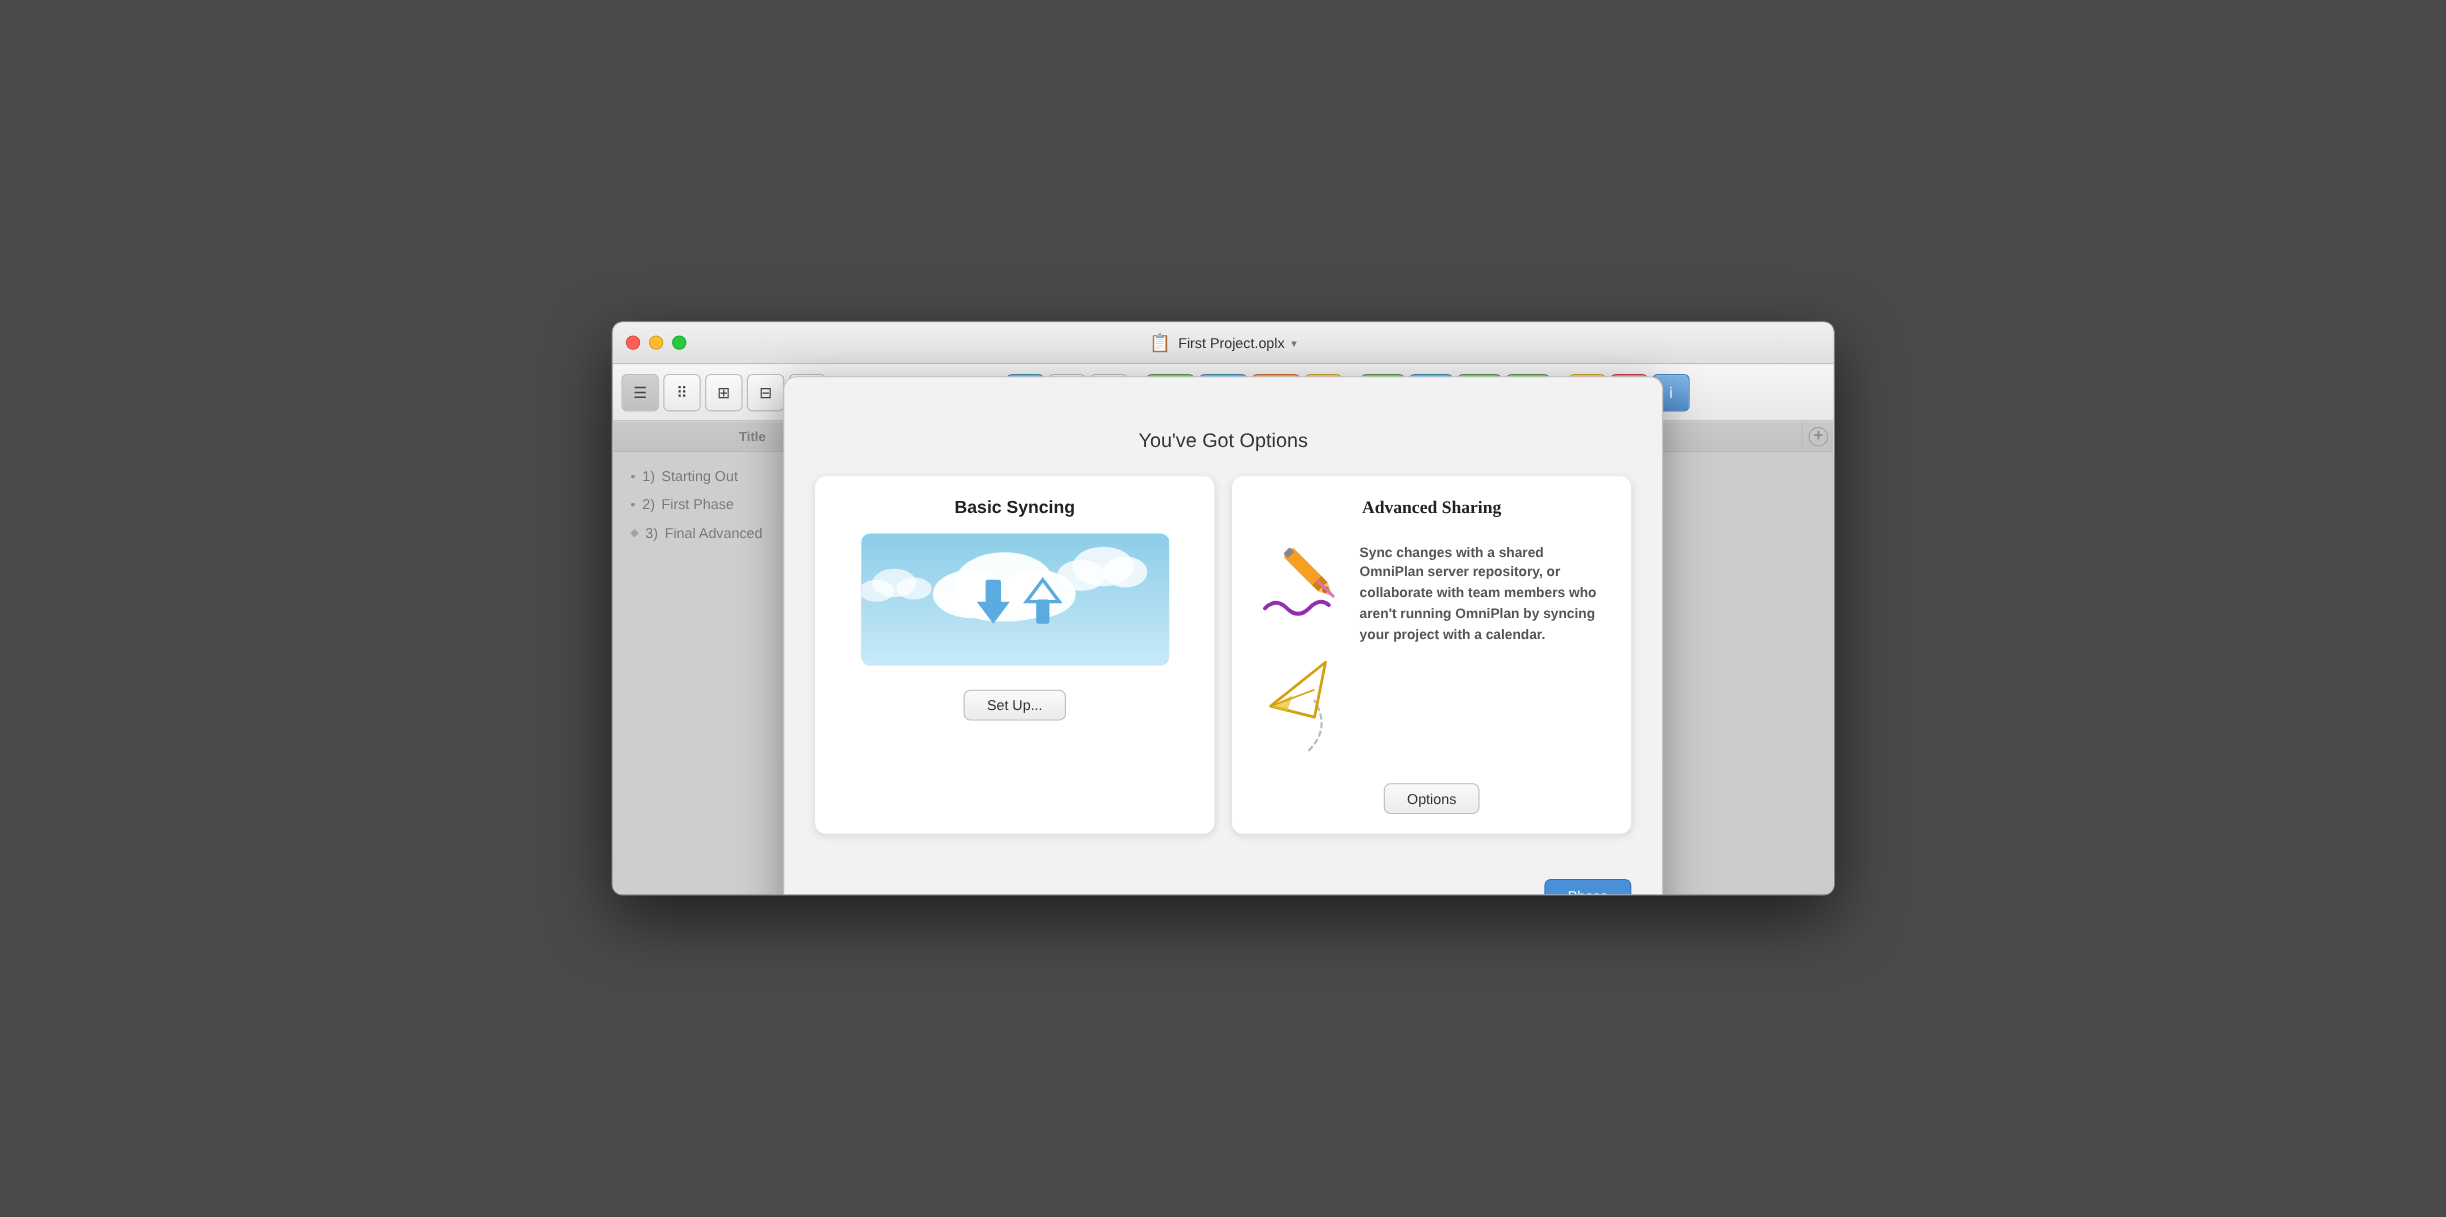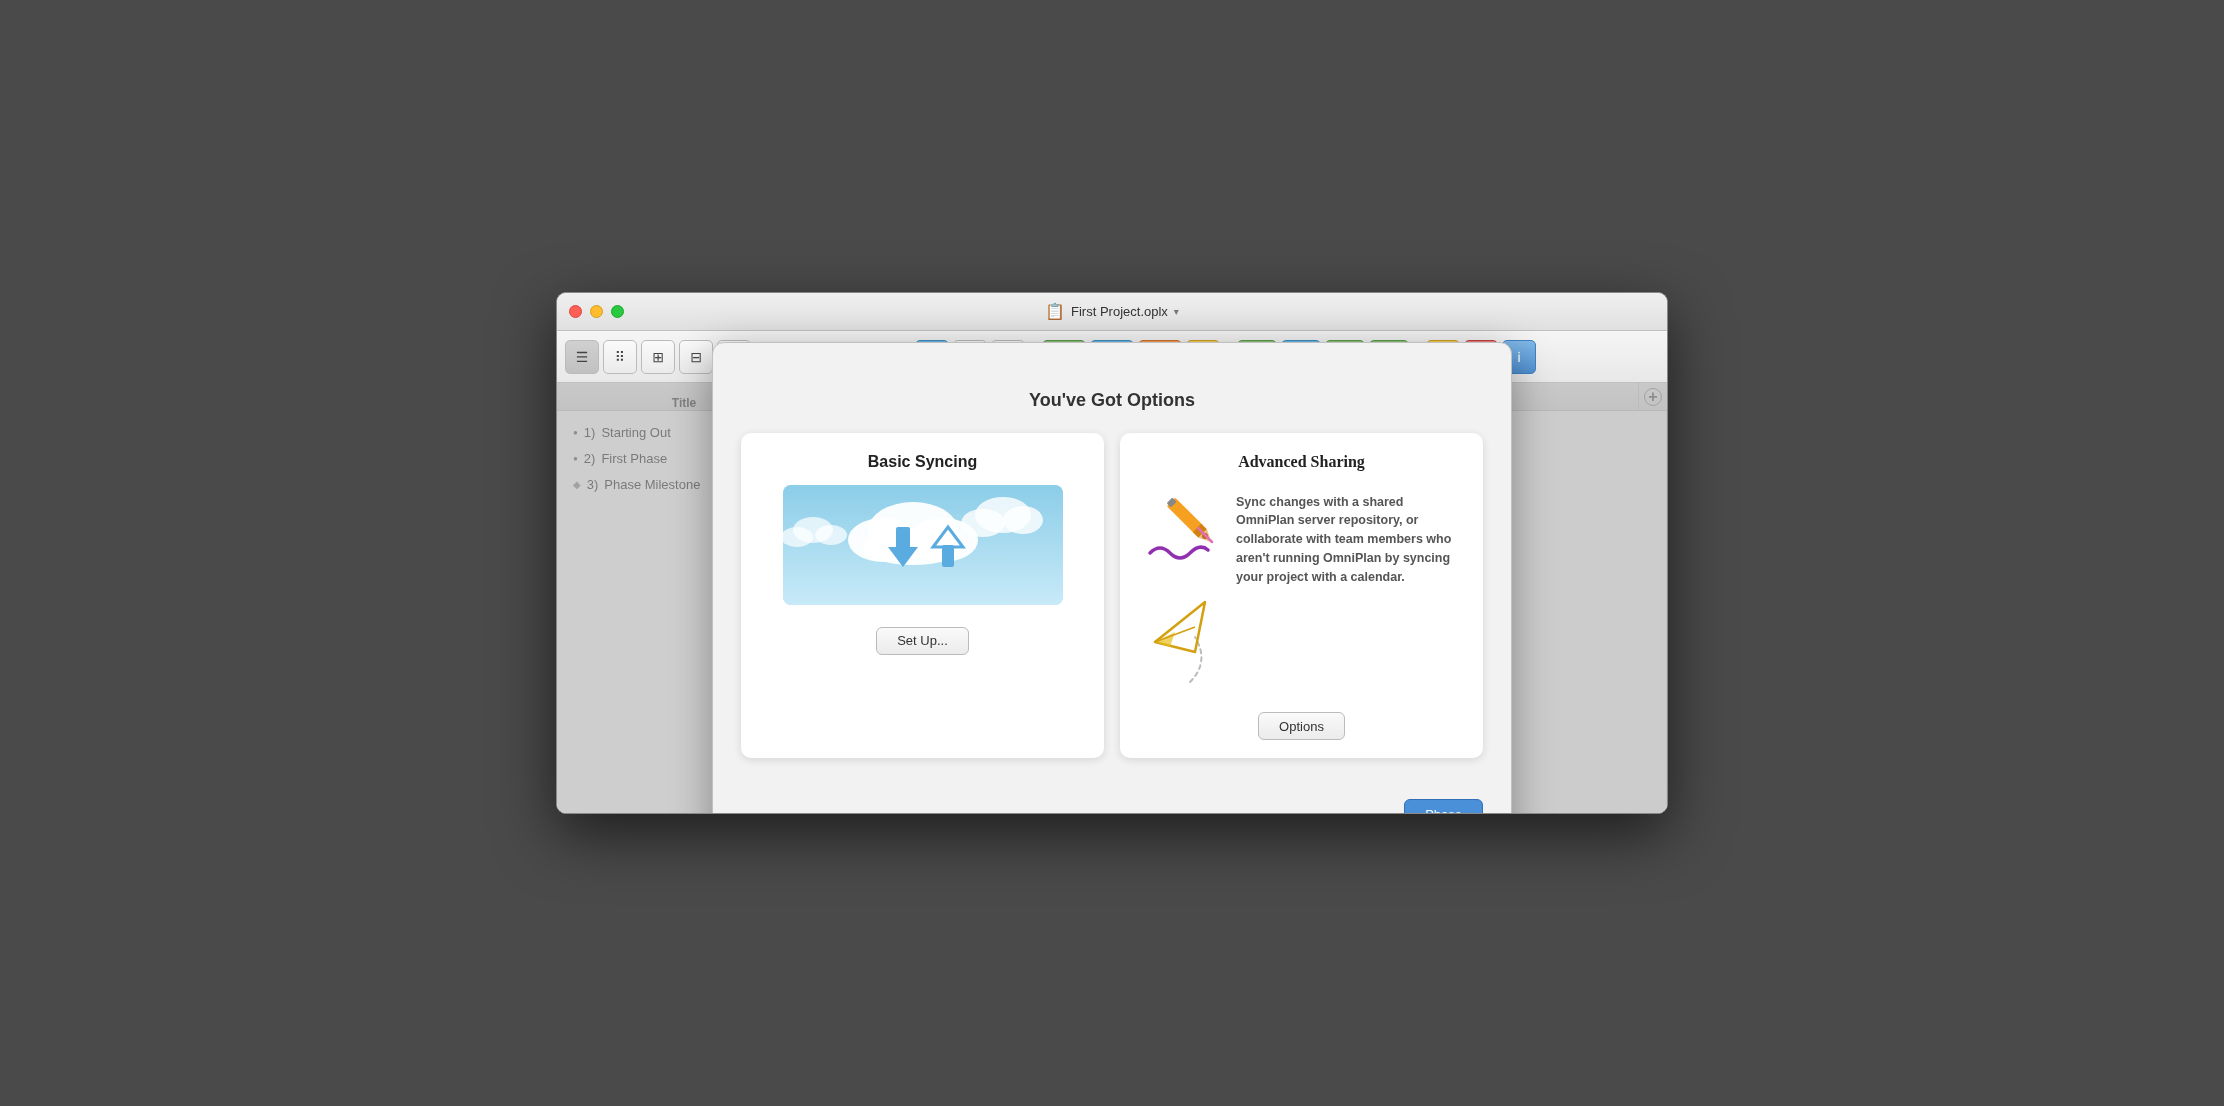--- a/index.html
+++ b/index.html
@@ -153,21 +153,21 @@
       width: 255px;
       background: #f5f5f5;
       border-right: 1px solid #d0d0d0;
       flex-shrink: 0;
     }
     .sidebar-header {
       height: 28px;
       background: linear-gradient(to bottom, #e8e8e8, #d8d8d8);
       border-bottom: 1px solid #c0c0c0;
       display: flex;
-      align-items: flex-end;
+      align-items: center;
       justify-content: center;
       font-size: 12px;
       font-weight: 600;
       color: #333;
     }
     .sidebar-items {
       padding: 8px 0;
     }
     .sidebar-item {
       height: 26px;
@@ -247,21 +247,21 @@
       background: #f2f2f2;
       border-radius: 12px;
       box-shadow: 0 10px 40px rgba(0,0,0,0.35);
       overflow: hidden;
       border: 1px solid #c0c0c0;
       padding: 28px 28px 24px 28px;
     }
     .dialog-title {
       text-align: center;
       font-size: 18px;
-      font-weight: 700;
+      font-weight: 400;
       color: #333;
       margin-bottom: 22px;
       margin-top: 19px;
     }
     .dialog-cards {
       display: flex;
       gap: 16px;
       margin-bottom: 37px;
     }
     .dialog-card {
@@ -439,21 +439,21 @@
           <span>Starting Out</span>
         </div>
         <div class="sidebar-item">
           <span class="sidebar-item-bullet">●</span>
           <span>2)</span>
           <span>First Phase</span>
         </div>
         <div class="sidebar-item">
           <span class="sidebar-item-diamond">◆</span>
           <span>3)</span>
-          <span>Phase Milestone</span>
+          <span>Final Advanced</span>
         </div>
       </div>
     </div>
 
     <div class="timeline-area">
       <div class="timeline-header">
         <div class="timeline-date-col">
           <span>Oct 2</span>
         </div>
         <div class="timeline-date-col">

